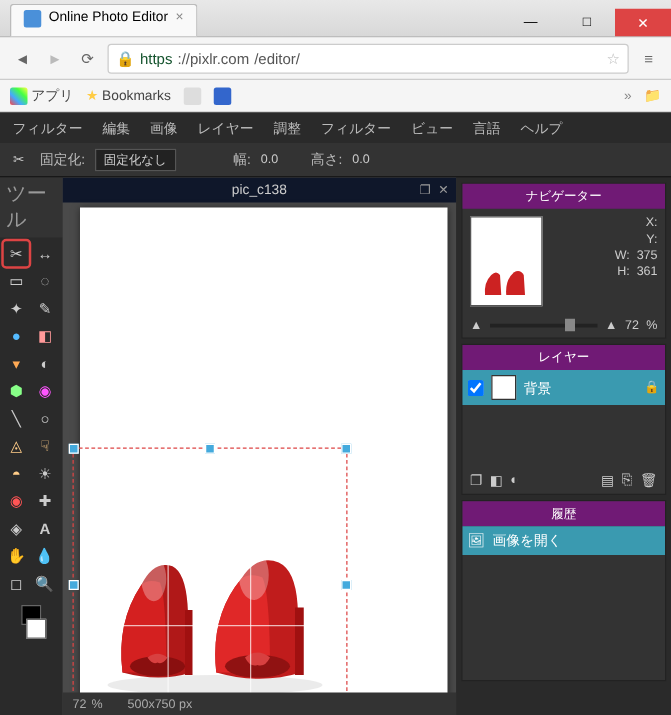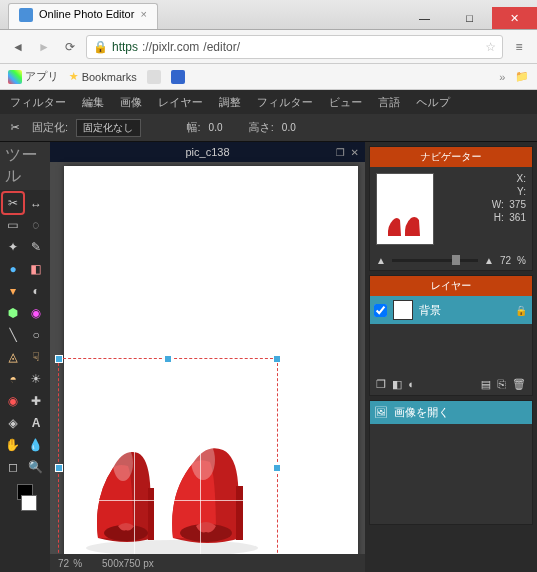--- a/index.html
+++ b/index.html
@@ -44,21 +44,21 @@
 .canvas-wrap{position:absolute;top:24px;left:14px;width:294px;height:406px;background:#fff;box-shadow:0 0 6px rgba(0,0,0,.5)}
 .crop-box{position:absolute;border:1px dashed #d44;left:-6px;bottom:-6px;width:220px;height:220px}
 .crop-inner{position:absolute;left:8px;top:8px;right:8px;bottom:8px}
 .crop-grid-h{position:absolute;left:0;right:0;height:1px;background:rgba(255,255,255,.7)}
 .crop-grid-v{position:absolute;top:0;bottom:0;width:1px;background:rgba(255,255,255,.7)}
 .handle{position:absolute;width:8px;height:8px;background:#4ad;border:1px solid #fff}
 .shoes{position:absolute;left:14px;bottom:14px;width:188px;height:150px}
 .status{position:absolute;bottom:0;left:0;height:18px;background:#333;color:#aaa;font-size:10px;display:flex;align-items:center;padding:0 8px;gap:20px;width:100%}
 .panels{width:172px;background:#2a2a2a;display:flex;flex-direction:column;gap:4px;padding:4px}
 .panel{background:#333;border:1px solid #222}
-.panel-hdr{background:#c2410c;color:#fff;font-size:10px;padding:3px 6px;text-align:center}
+.panel-hdr{background:#701a75;color:#fff;font-size:10px;padding:3px 6px;text-align:center}
 .nav-body{padding:6px;display:flex;gap:8px}
 .nav-thumb{width:58px;height:72px;background:#fff;border:1px solid #555;position:relative}
 .nav-info{flex:1;font-size:10px;color:#ccc;display:flex;flex-direction:column;gap:2px;align-items:flex-end}
 .nav-slider{padding:4px 6px;display:flex;align-items:center;gap:6px;font-size:10px;color:#ccc}
 .slider-track{flex:1;height:3px;background:#222;position:relative}
 .slider-knob{position:absolute;width:8px;height:10px;background:#888;top:-4px;left:70%}
 .layer-row{display:flex;align-items:center;gap:6px;padding:4px;background:#3a9ab0;color:#fff;font-size:11px}
 .layer-thumb{width:20px;height:20px;background:#fff;border:1px solid #333}
 .layer-lock{margin-left:auto;font-size:10px}
 .layer-btns{padding:4px 6px;display:flex;gap:6px;font-size:11px;color:#ccc}
@@ -266,20 +266,21 @@
           <span>◧</span>
           <span>◐</span>
           <span class="sp"></span>
           <span>▤</span>
           <span>⎘</span>
           <span>🗑</span>
         </div>
       </div>
 
       <div class="panel">
+        <div class="panel-hdr">履歴</div>
         <div class="hist-row">
           <span>🖼</span>
           <span>画像を開く</span>
         </div>
         <div style="height:100px"></div>
       </div>
     </div>
   </div>
 </div>
 

